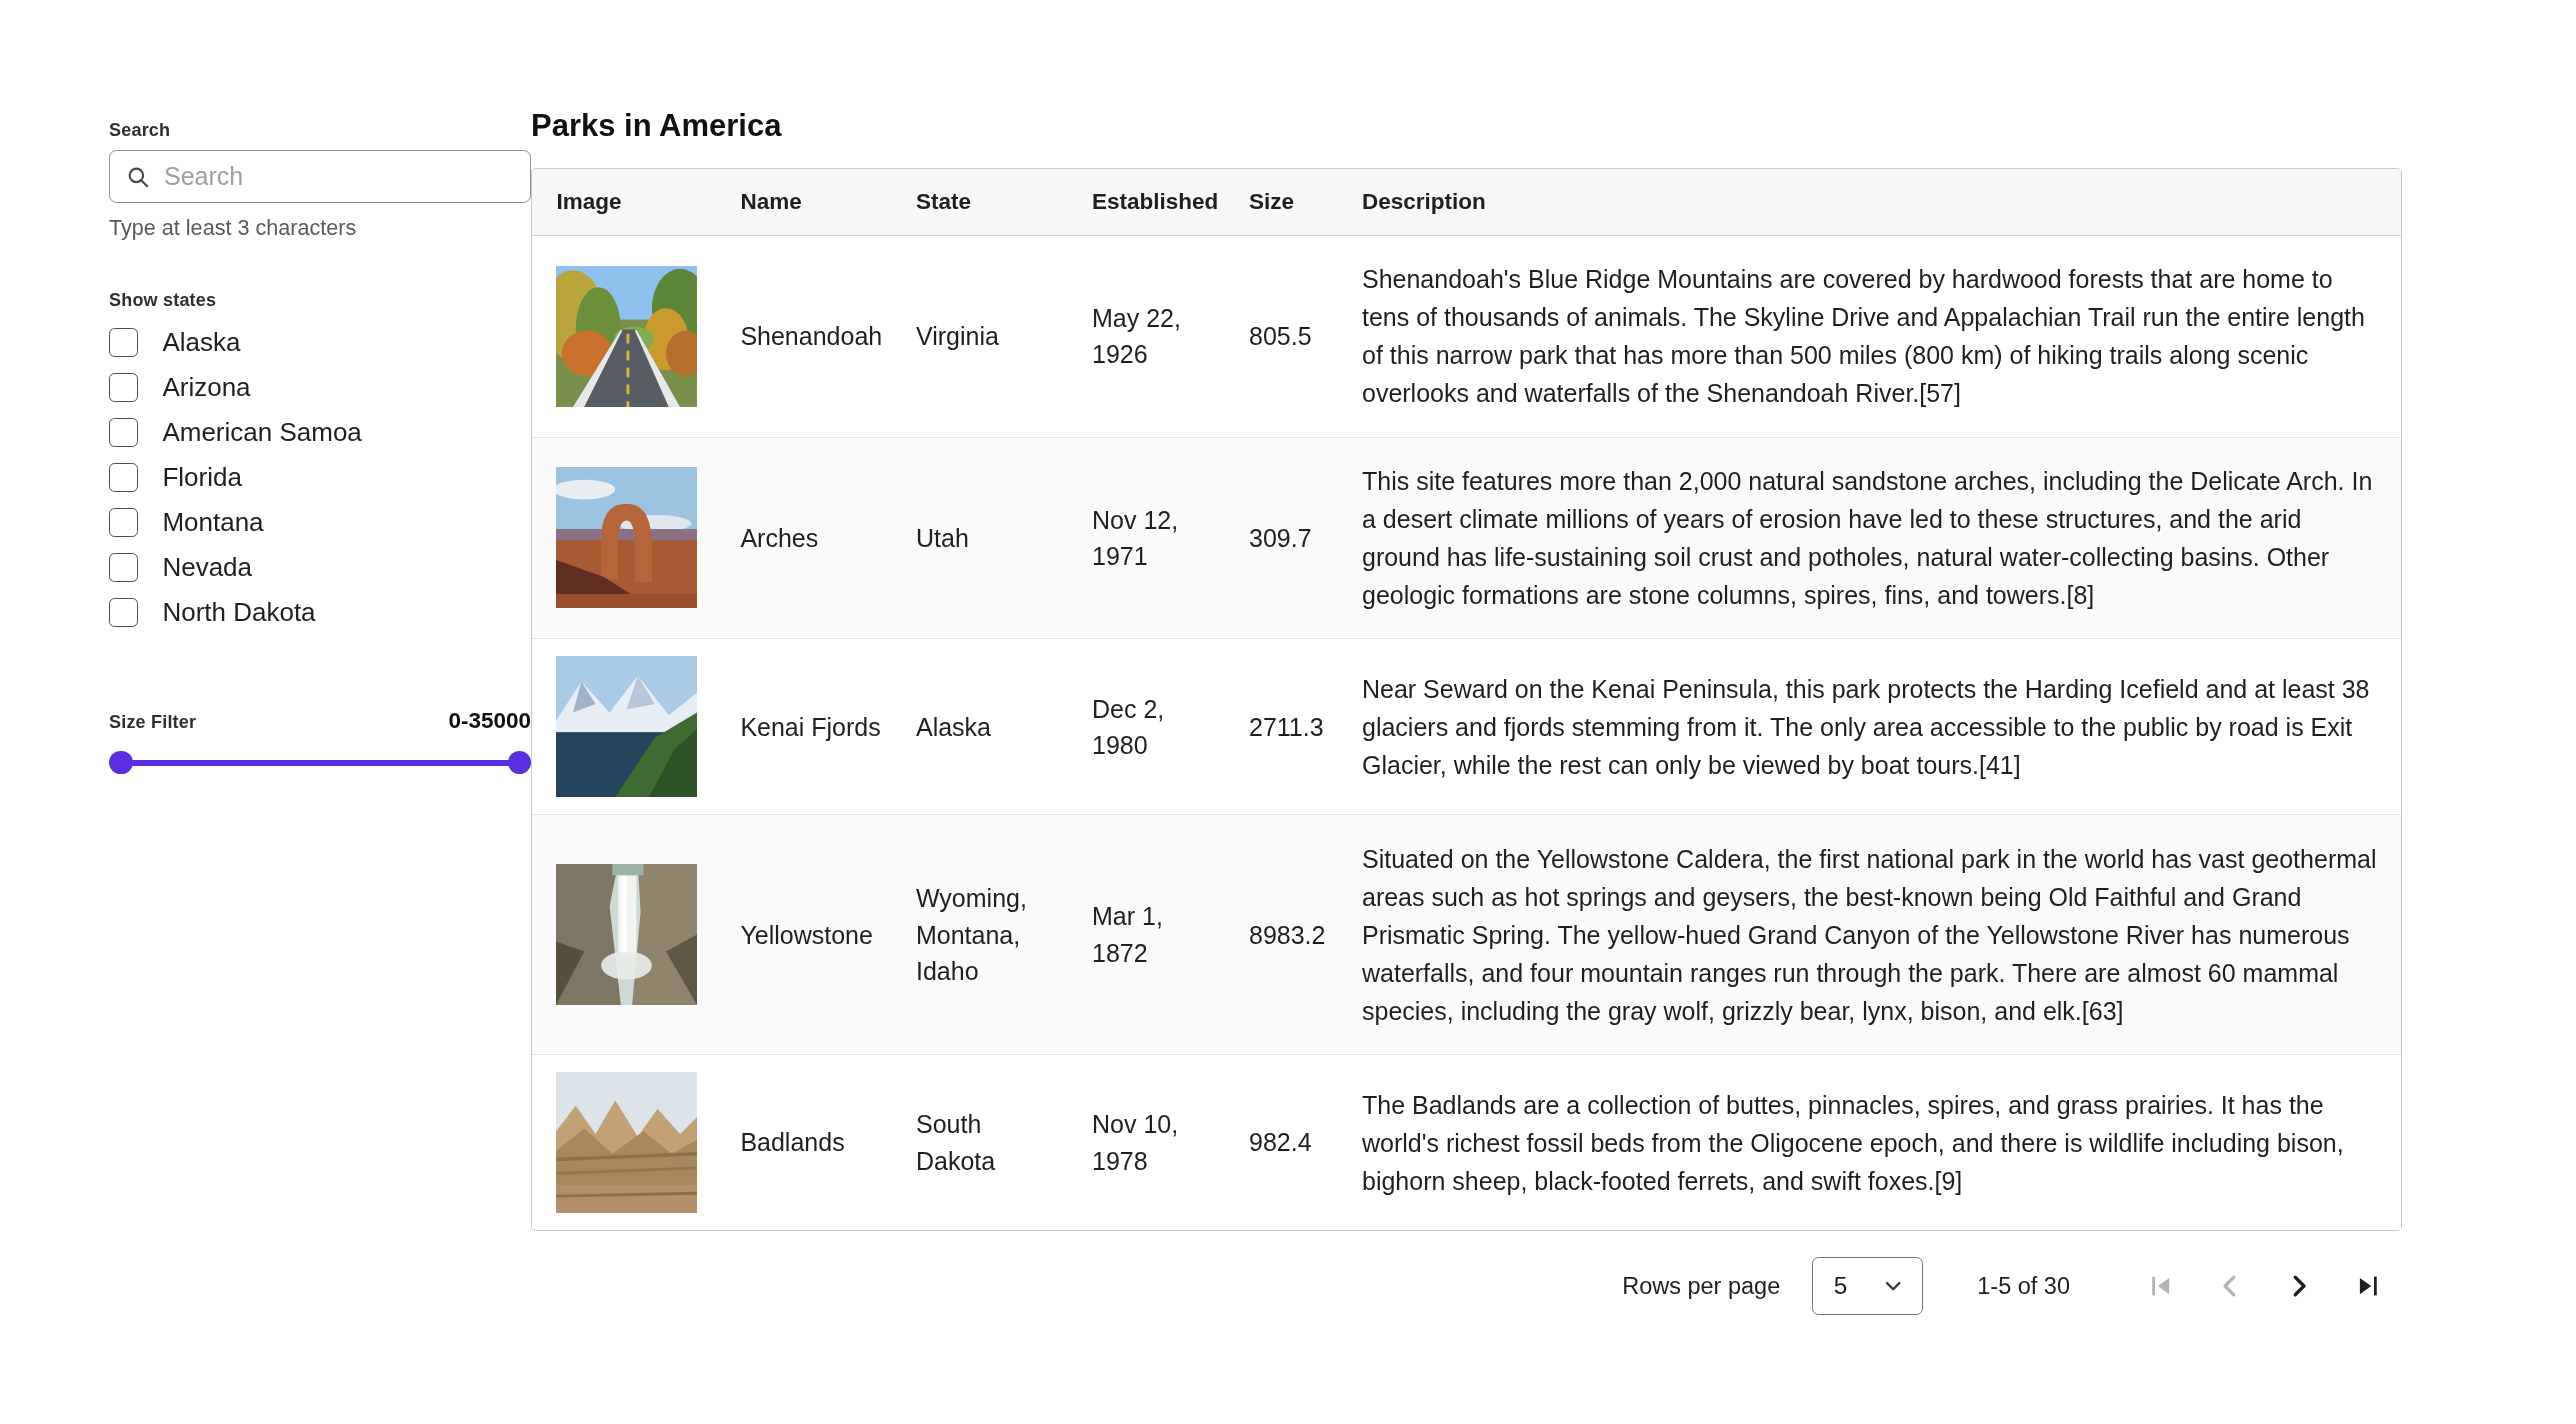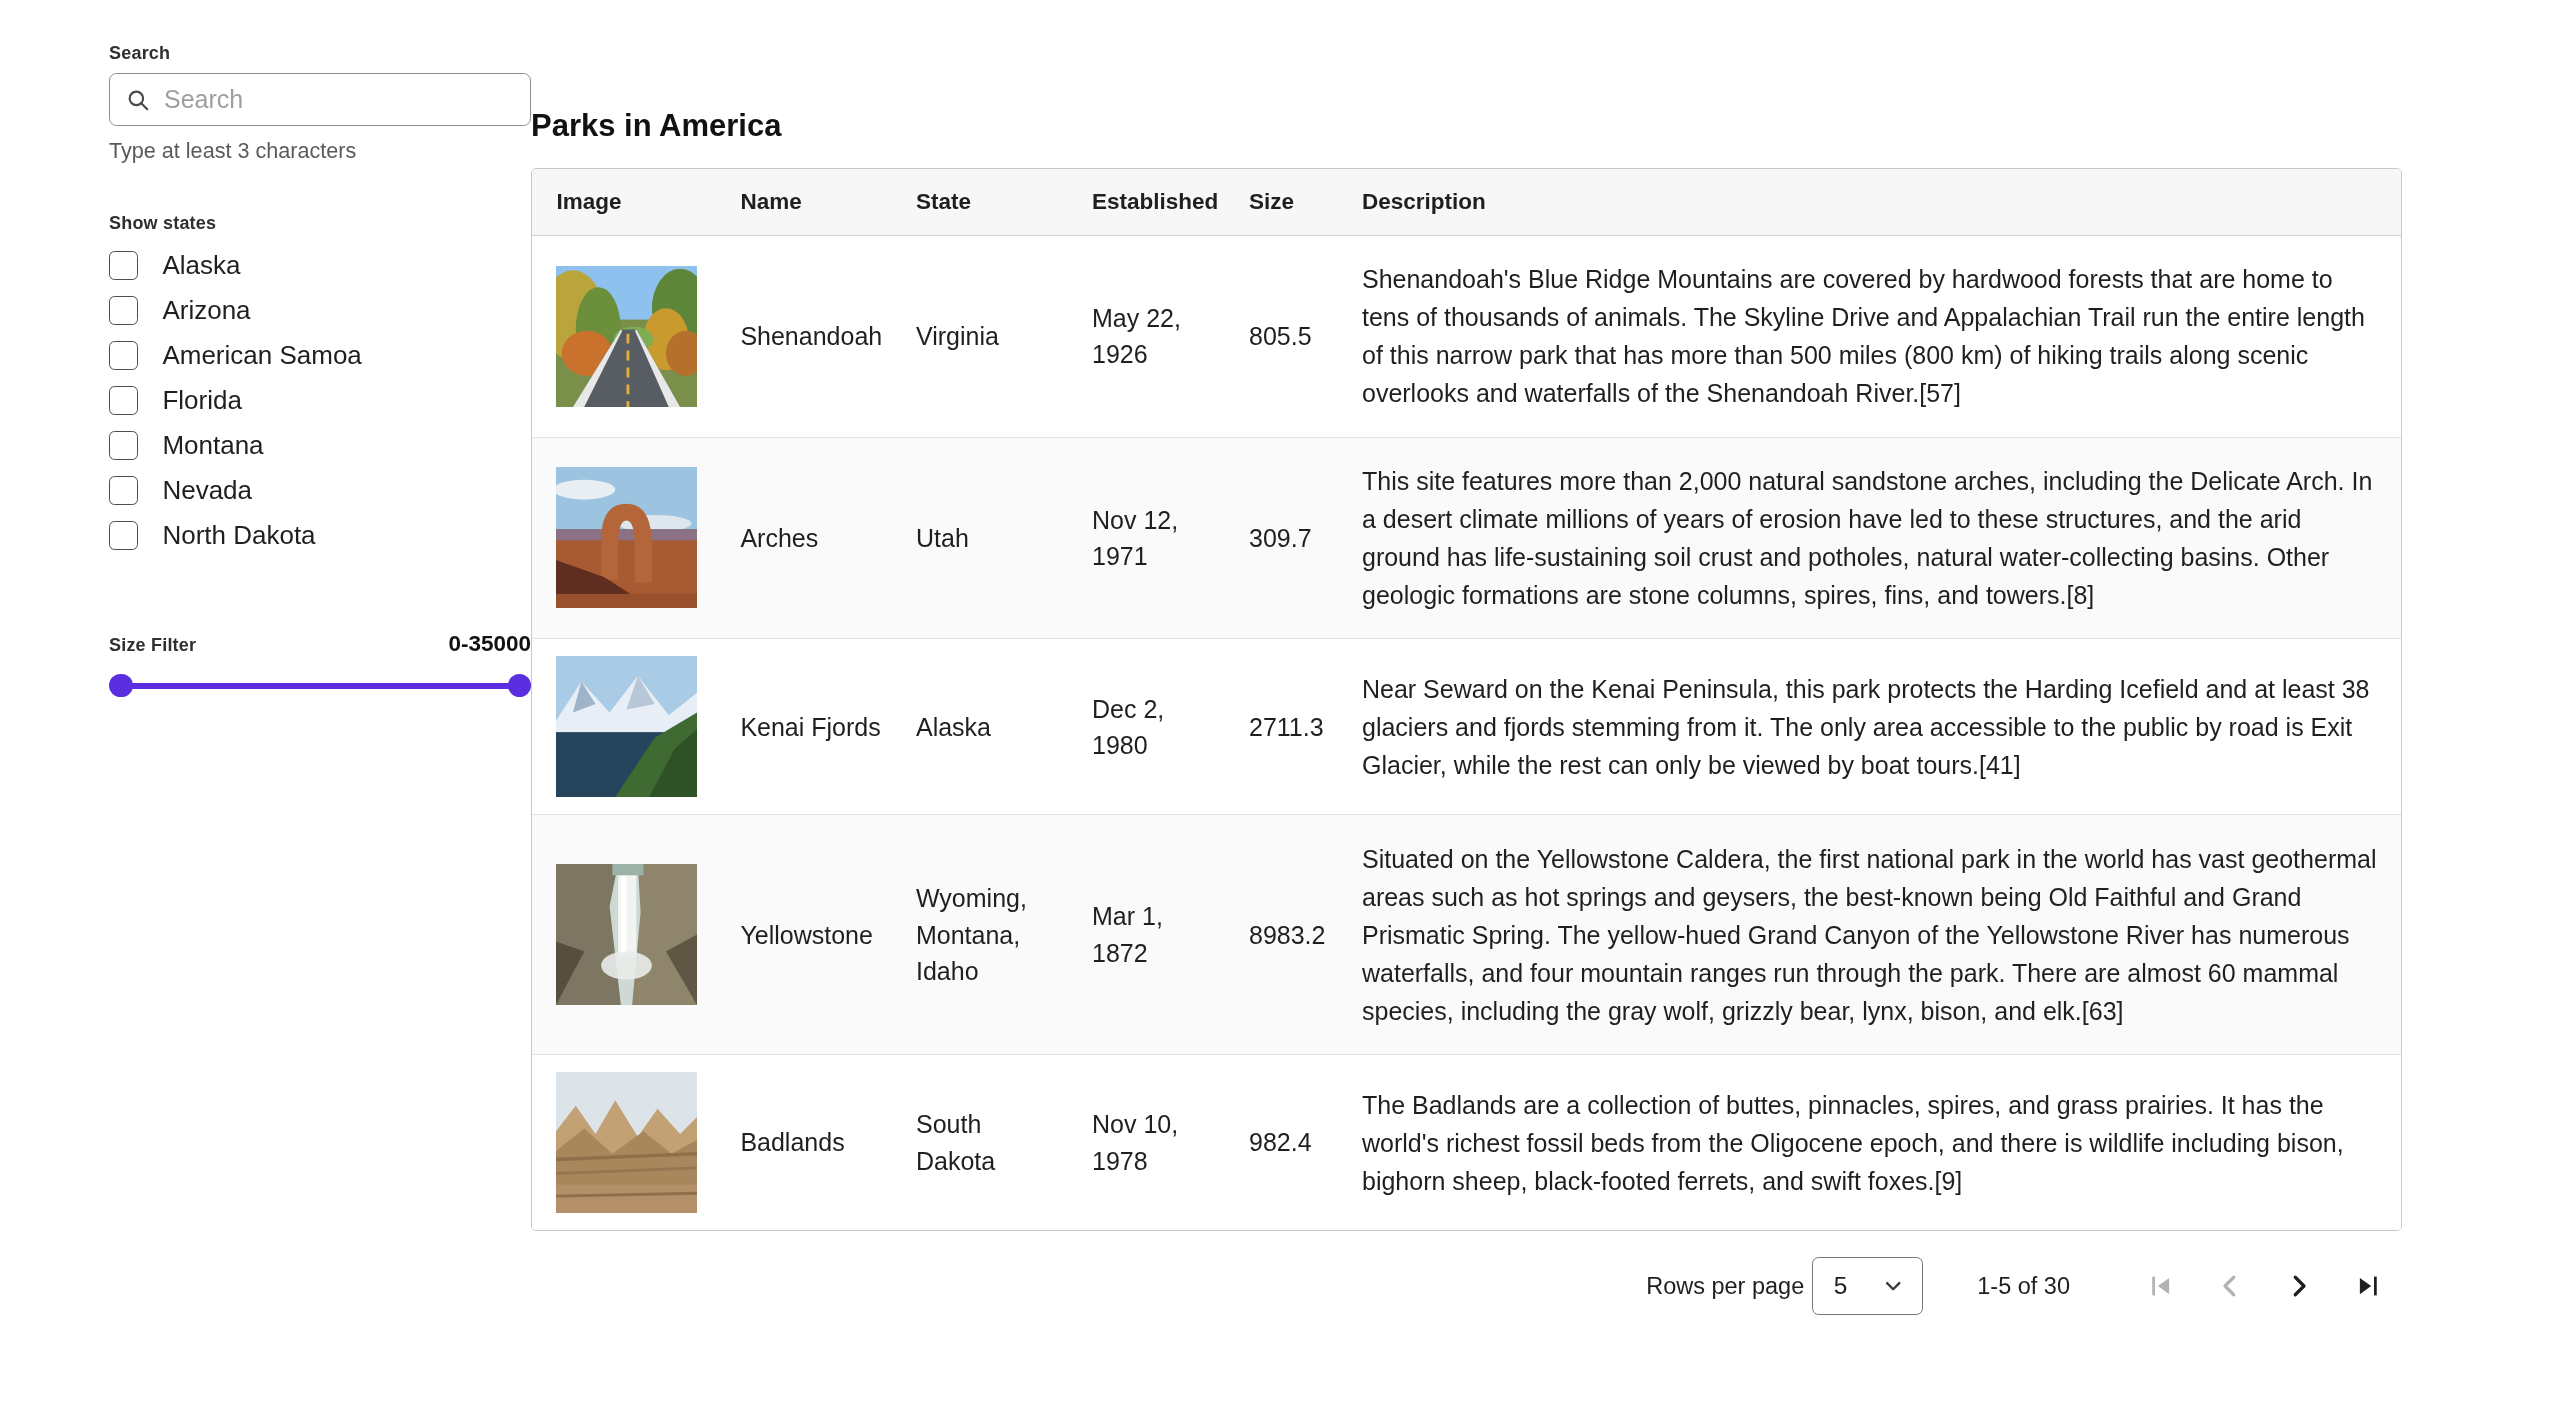--- a/index.html
+++ b/index.html
@@ -8,21 +8,21 @@
     background: #ffffff;
     font-family: "Liberation Sans", "DejaVu Sans", sans-serif;
     color: #1f1f1f;
     overflow: hidden;
   }
   .page { display: flex; width: 100%; height: 100%; }
 
   
   .sidebar {
     width: 531px; min-width: 531px;
-    padding: 43px 0 0 109px;
+    padding: 120px 0 0 109px;
   }
   .sidebar-inner { width: 422px; }
   .field-label {
     font-size: 18px; font-weight: 700; color: #2f2f2f;
     letter-spacing: 0.2px; margin-bottom: 9.4px;
   }
   .search-box {
     display: flex; align-items: center;
     width: 422px; height: 53px;
     border: 0.9px solid #8f8f8f; border-radius: 7.5px;
@@ -99,21 +99,21 @@
   td.cell-image { padding-top: 17px; padding-bottom: 17px; }
   .park-thumb { width: 141px; height: 141px; display: block; }
   td.cell-description { padding-right: 24.4px; line-height: 1.52; }
 
   
   .pagination {
     width: 1871px;
     display: flex; align-items: center; justify-content: flex-end;
     margin-top: 26px; gap: 0;
   }
-  .rpp-label { font-size: 23.5px; color: #1f1f1f; margin-right: 8px; }
+  .rpp-label { font-size: 23.5px; color: #1f1f1f; margin-right: 32px; }
   .rpp-select {
     display: flex; align-items: center; justify-content: space-between;
     width: 111px; height: 58px;
     border: 0.9px solid #767676; border-radius: 6.6px;
     padding: 0 17px 0 20.6px; cursor: pointer; background: #fff;
   }
   .rpp-select .value { font-size: 24.4px; color: #1f1f1f; }
   .range-label { font-size: 23.5px; color: #1f1f1f; margin: 0 56px 0 54px; }
   .pg-btn {
     width: 69px; height: 58px; border: none; background: transparent;

